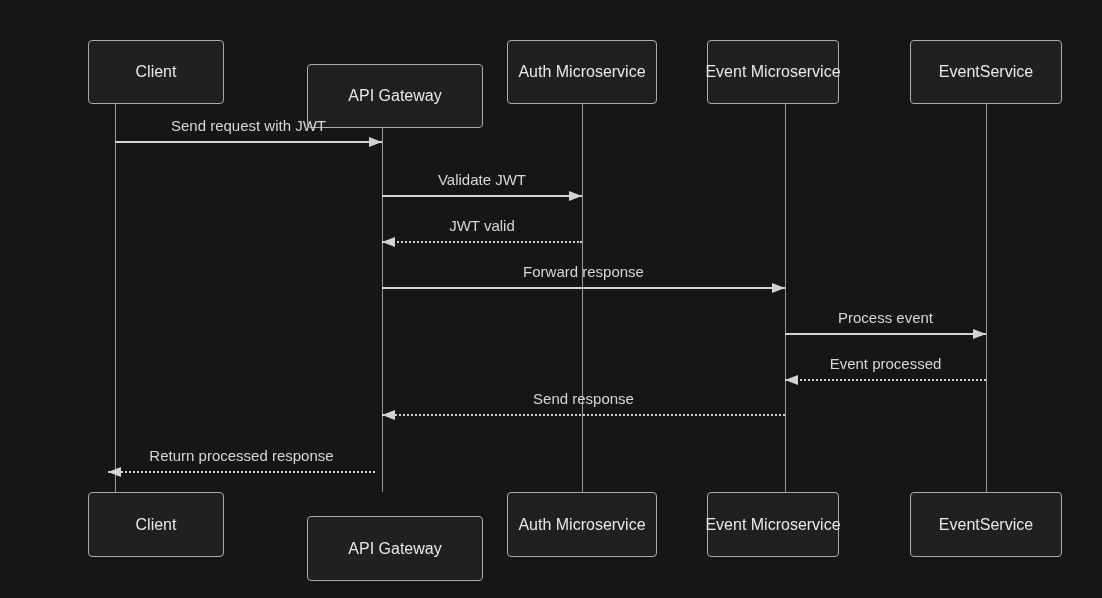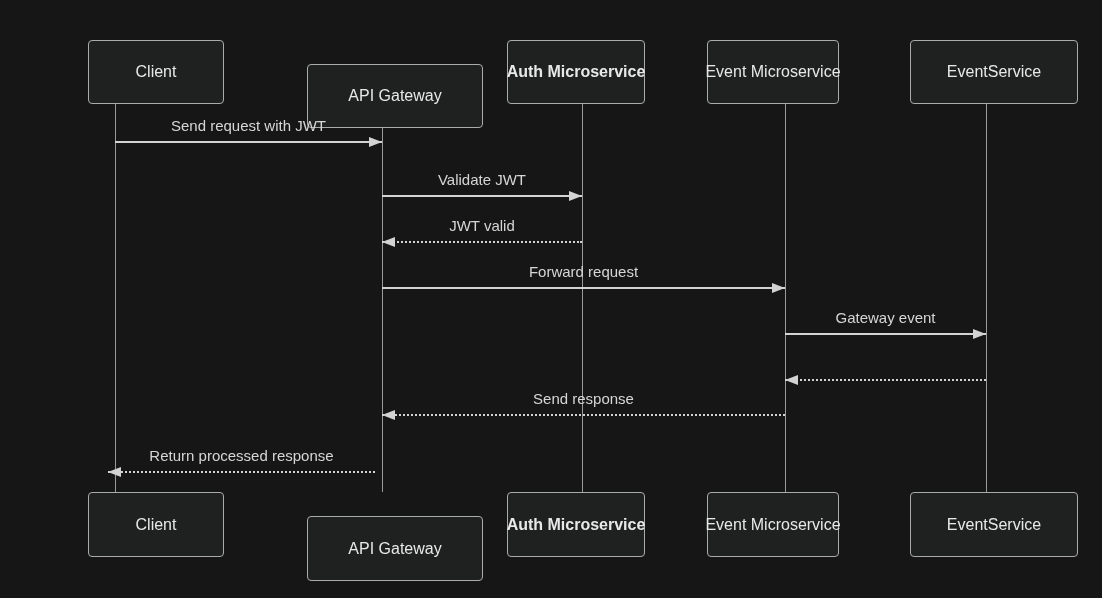--- a/index.html
+++ b/index.html
@@ -35,23 +35,23 @@
     justify-content: center;
     color: var(--actor-text);
     font-size: 16px;
     white-space: nowrap;
   }
   .row-top    { top: 40px; }
   .row-bottom { top: 492px; height: 65px; }
 
   .pos-client   { left: 40px;  width: 136px; margin-left: 48px; }
   .pos-gateway  { left: 307px; width: 176px; margin-top: 24px; }
-  .pos-auth     { left: 507px; width: 138px; font-weight: bold; }
+  .pos-auth     { left: 507px; width: 150px; }
   .pos-eventms  { left: 707px; width: 132px; }
-  .pos-eventsvc { left: 910px; width: 168px; }
+  .pos-eventsvc { left: 910px; width: 152px; }
 
   
   .lifeline {
     position: absolute;
     top: 104px;
     height: 388px;
     width: 1px;
     background: var(--lifeline);
   }
   .ll-client   { left: 115px; }
@@ -126,32 +126,33 @@
     <div class="msg-arrow"></div>
   </div>
 
   <div class="msg dotted dir-left m2">
     <div class="msg-label">JWT valid</div>
     <div class="msg-line"></div>
     <div class="msg-arrow"></div>
   </div>
 
   <div class="msg solid dir-right m3">
-    <div class="msg-label">Forward request</div>
+    <div class="msg-label">Forward response</div>
     <div class="msg-line"></div>
     <div class="msg-arrow"></div>
   </div>
 
   <div class="msg solid dir-right m4">
-    <div class="msg-label">Gateway event</div>
+    <div class="msg-label">Process event</div>
     <div class="msg-line"></div>
     <div class="msg-arrow"></div>
   </div>
 
   <div class="msg dotted dir-left m5">
+    <div class="msg-label">Event processed</div>
     <div class="msg-line"></div>
     <div class="msg-arrow"></div>
   </div>
 
   <div class="msg dotted dir-left m6">
     <div class="msg-label">Send response</div>
     <div class="msg-line"></div>
     <div class="msg-arrow"></div>
   </div>
 

